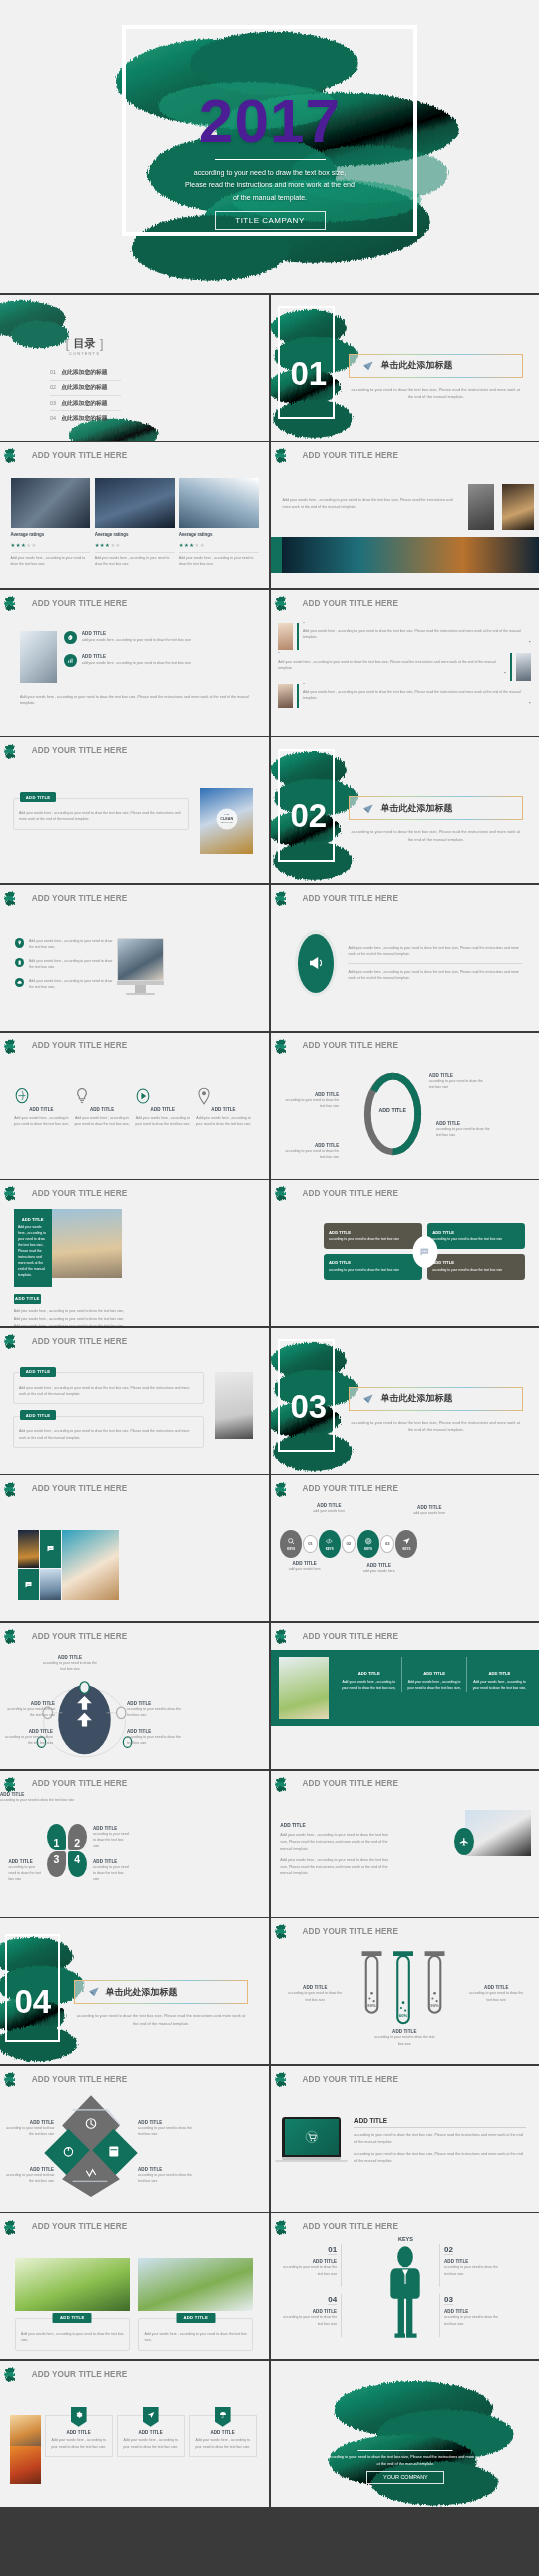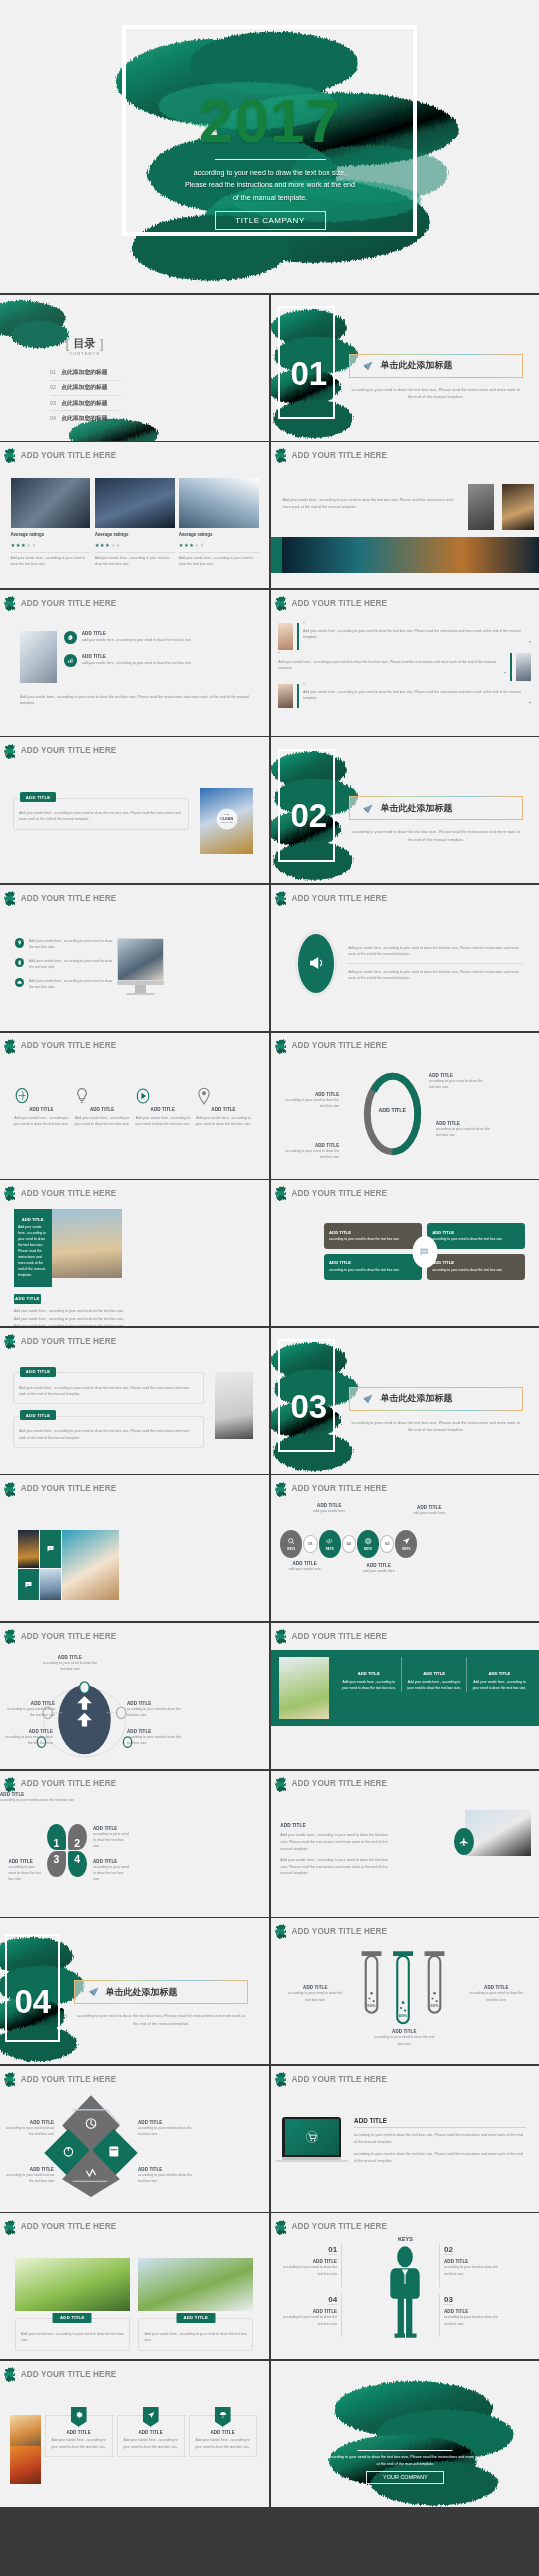--- a/index.html
+++ b/index.html
@@ -9,31 +9,31 @@
     font-family:"Liberation Sans", sans-serif;
     color:#6b6b6b;
   }
   .deck { width:540px; background:#3a3a3a; }
 
   
   .hero { position:relative; width:540px; height:293px; background:#f1f1f1; overflow:hidden; }
   .hero-frame { position:absolute; left:122px; top:25px; width:295px; height:211px; border:4.7px solid #fff; z-index:3; }
   .brushwrap { position:absolute; inset:0; z-index:2; }
   .hero-txt { position:absolute; z-index:5; left:0; right:0; top:90px; text-align:center; }
-  .hero-year { font-family:"Liberation Sans", sans-serif; font-size:62px; font-weight:700; color:#15803d; letter-spacing:1.1px; line-height:1; text-shadow:0 1.1px 3.2px rgba(0,0,0,.18); }
+  .hero-year { font-family:"Liberation Sans", sans-serif; font-size:62px; font-weight:700; color:#4c1d95; letter-spacing:1.1px; line-height:1; text-shadow:0 1.1px 3.2px rgba(0,0,0,.18); }
   .hero-rule { width:111px; height:1.1px; background:#fff; margin:7.4px auto 6.3px; }
   .hero-sub { color:#fff; font-size:7.1px; line-height:1.75; max-width:174px; margin:0 auto; text-shadow:0 0.5px 1.6px rgba(0,0,0,.35); }
   .hero-btn { margin:7.4px auto 0; width:111px; height:19px; border:0.8px solid rgba(255,255,255,.85); color:#fff; font-size:8px; letter-spacing:0.5px; display:flex; align-items:center; justify-content:center; }
 
   
   .grid { display:grid; grid-template-columns:1fr 1fr; gap:1.6px; background:#3a3a3a; padding:1.6px 0 1.6px 0; }
   .slide { position:relative; background:#f1f1f1; height:146px; overflow:hidden; }
 
   
-  .shead { display:flex; align-items:center; gap:5px; padding:5.3px 0 0 4.2px; }
+  .shead { display:flex; align-items:center; gap:16px; padding:5.3px 0 0 4.2px; }
   .sbrush { width:11.6px; height:16px; flex:0 0 auto; }
   .stitle { font-size:8.2px; font-weight:700; color:#8c8c8c; letter-spacing:0.1px; white-space:nowrap; }
 
   
   .sec { position:relative; height:146px; background:#f1f1f1; overflow:hidden; }
   .sec-frame { position:absolute; left:7.4px; top:11.6px; width:57px; height:113px; border:2.1px solid #fff; z-index:3; }
   .sec-num { position:absolute; z-index:5; left:9.5px; top:62px; width:57px; text-align:center; font-size:33px; font-weight:700; color:#fff; line-height:1; text-shadow:0 1.1px 2.6px rgba(0,0,0,.15); }
   .sec-box { position:absolute; z-index:6; left:78px; top:59px; width:174px; height:24px; border:0.5px solid; border-image:linear-gradient(90deg,#e8b87a,#b9d4a8,#8fc6d8,#e8b87a) 1; display:flex; align-items:center; gap:6.3px; padding-left:12.7px; background:rgba(241,241,241,.55); }
   .sec-box-t { font-size:9px; font-weight:700; color:#3f3f3f; }
   .sec-cap { position:absolute; z-index:6; left:78px; top:91px; width:174px; text-align:center; font-size:4px; line-height:1.9; color:#8d8d8d; }

